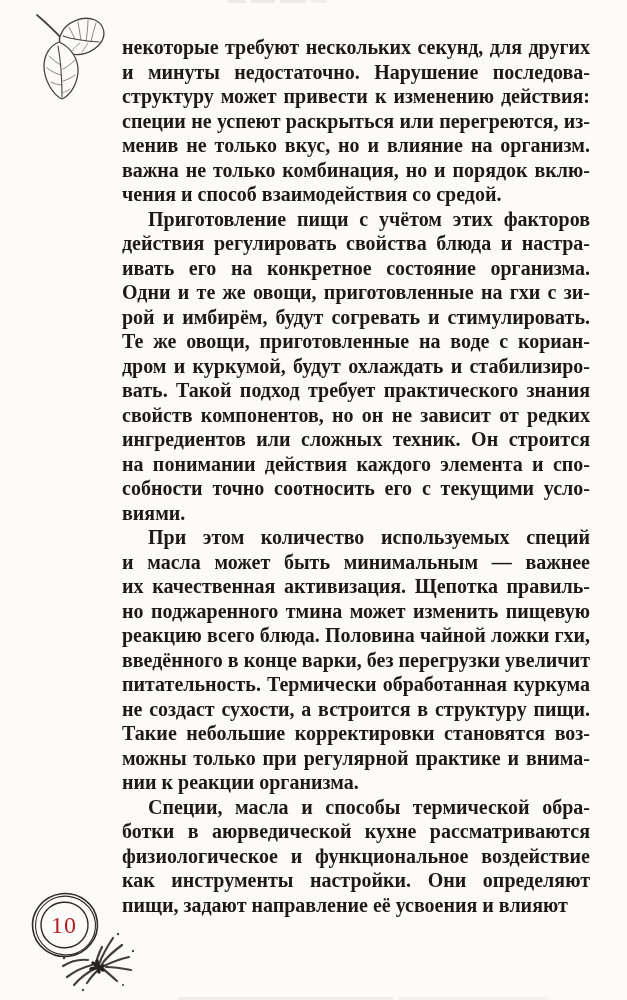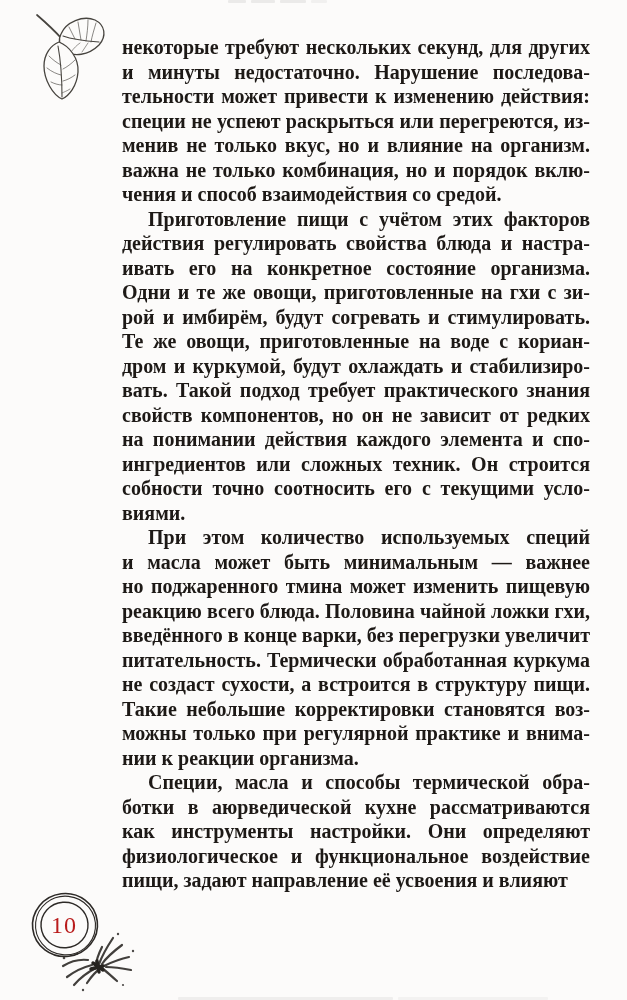--- a/index.html
+++ b/index.html
@@ -90,58 +90,59 @@
         <path d="M42,63 C38,66 34,68 30,69" fill="none" stroke-width="0.8" opacity="0.8"></path>
         <path d="M37,77 C34,79 31,80 29,81" fill="none" stroke-width="0.8" opacity="0.7"></path>
       </g>
     </svg>
   </div>
 
   <div class="text-column">
       <div class="paragraph">
         <div class="line">некоторые требуют нескольких секунд, для других</div>
         <div class="line">и минуты недостаточно. Нарушение последова-</div>
-        <div class="line">тельности может привести к изменению действия:</div>
+        <div class="line">структуру может привести к изменению действия:</div>
         <div class="line">специи не успеют раскрыться или перегреются, из-</div>
         <div class="line">менив не только вкус, но и влияние на организм.</div>
         <div class="line">важна не только комбинация, но и порядок вклю-</div>
         <div class="line last-line">чения и способ взаимодействия со средой.</div>
       </div>
       <div class="paragraph">
         <div class="line first-indent">Приготовление пищи с учётом этих факторов</div>
         <div class="line">действия регулировать свойства блюда и настра-</div>
         <div class="line">ивать его на конкретное состояние организма.</div>
         <div class="line">Одни и те же овощи, приготовленные на гхи с зи-</div>
         <div class="line">рой и имбирём, будут согревать и стимулировать.</div>
         <div class="line">Те же овощи, приготовленные на воде с кориан-</div>
         <div class="line">дром и куркумой, будут охлаждать и стабилизиро-</div>
         <div class="line">вать. Такой подход требует практического знания</div>
         <div class="line">свойств компонентов, но он не зависит от редких</div>
+        <div class="line">ингредиентов или сложных техник. Он строится</div>
         <div class="line">на понимании действия каждого элемента и спо-</div>
-        <div class="line">ингредиентов или сложных техник. Он строится</div>
         <div class="line">собности точно соотносить его с текущими усло-</div>
         <div class="line last-line">виями.</div>
       </div>
       <div class="paragraph">
         <div class="line first-indent">При этом количество используемых специй</div>
         <div class="line">и масла может быть минимальным — важнее</div>
+        <div class="line">их качественная активизация. Щепотка правиль-</div>
         <div class="line">но поджаренного тмина может изменить пищевую</div>
         <div class="line">реакцию всего блюда. Половина чайной ложки гхи,</div>
         <div class="line">введённого в конце варки, без перегрузки увеличит</div>
         <div class="line">питательность. Термически обработанная куркума</div>
         <div class="line">не создаст сухости, а встроится в структуру пищи.</div>
         <div class="line">Такие небольшие корректировки становятся воз-</div>
         <div class="line">можны только при регулярной практике и внима-</div>
         <div class="line last-line">нии к реакции организма.</div>
       </div>
       <div class="paragraph">
         <div class="line first-indent">Специи, масла и способы термической обра-</div>
         <div class="line">ботки в аюрведической кухне рассматриваются</div>
+        <div class="line">физиологическое и функциональное воздействие</div>
         <div class="line">как инструменты настройки. Они определяют</div>
-        <div class="line">физиологическое и функциональное воздействие</div>
         <div class="line last-line">пищи, задают направление её усвоения и влияют</div>
       </div>
     </div>
 
   <div class="page-badge">
     <svg width="72" height="72" viewBox="0 0 72 72" xmlns="http://www.w3.org/2000/svg">
       <g fill="none" stroke="#2d2a27" stroke-linecap="round">
         <ellipse cx="35" cy="35" rx="32.5" ry="31.5" stroke-width="1.6" transform="rotate(-7 35 35)"></ellipse>
         <ellipse cx="35.5" cy="35.5" rx="30" ry="29.3" stroke-width="1.1" transform="rotate(6 35.5 35.5)"></ellipse>
         <ellipse cx="34.5" cy="35" rx="23.5" ry="22.8" stroke-width="1.4" transform="rotate(-4 34.5 35)"></ellipse>

